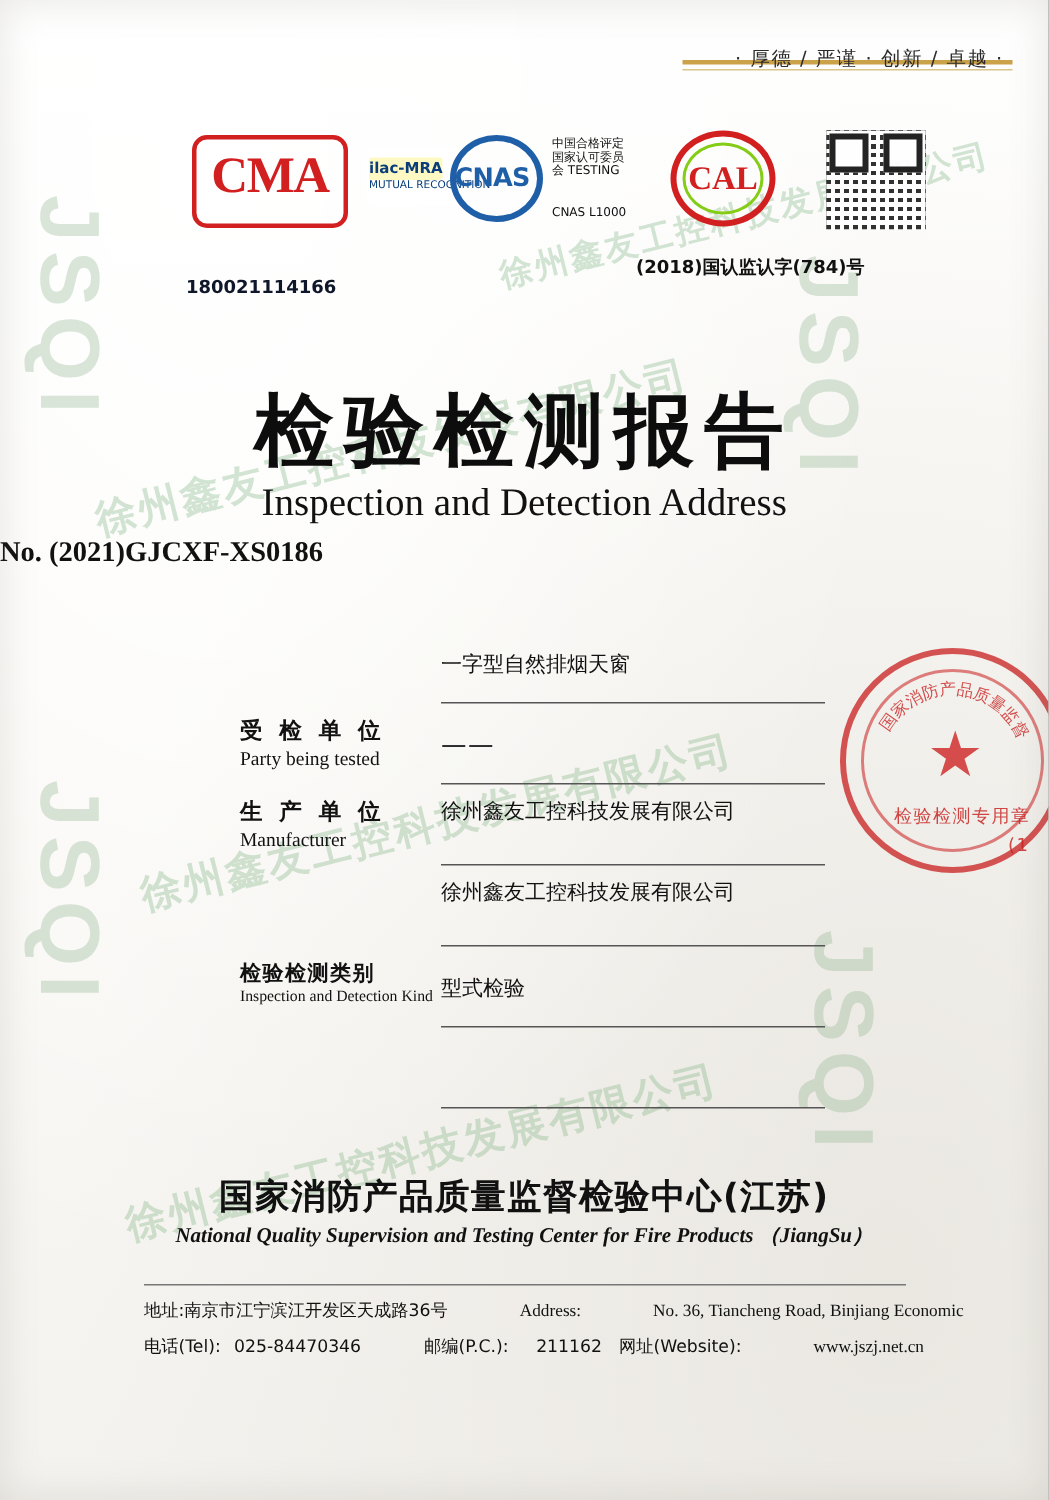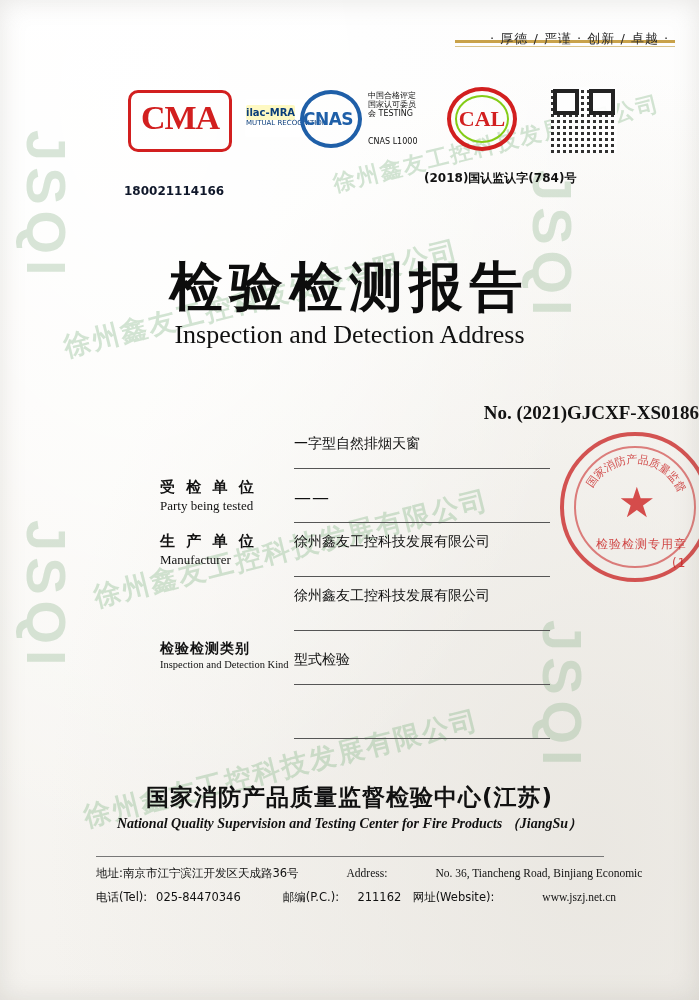--- a/index.html
+++ b/index.html
@@ -264,26 +264,25 @@
     width: 699px;
     text-align: center;
     font-size: 26px;
     font-family: "Liberation Serif", serif;
     color: #111;
   }
   .report-no {
     position: absolute;
     left: 0; top: 358px;
     width: 699px;
-    text-align: right;
+    text-align: left;
     font-size: 19px;
     font-weight: 700;
     font-family: "Liberation Serif", serif;
     color: #111;
-    margin-top: 44px;
   }
 
   
   .fields {
     position: absolute;
     left: 160px;
     top: 424px;
     width: 390px;
   }
   .field-row {

